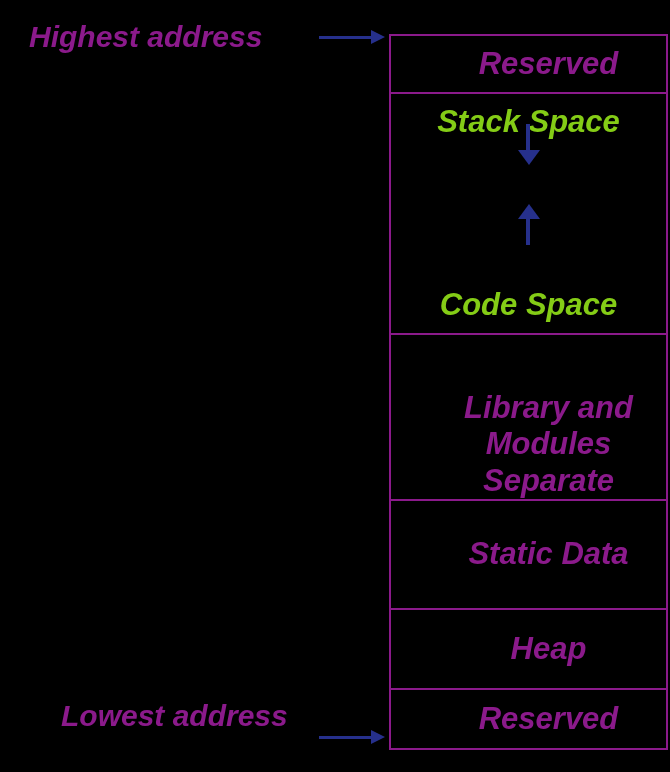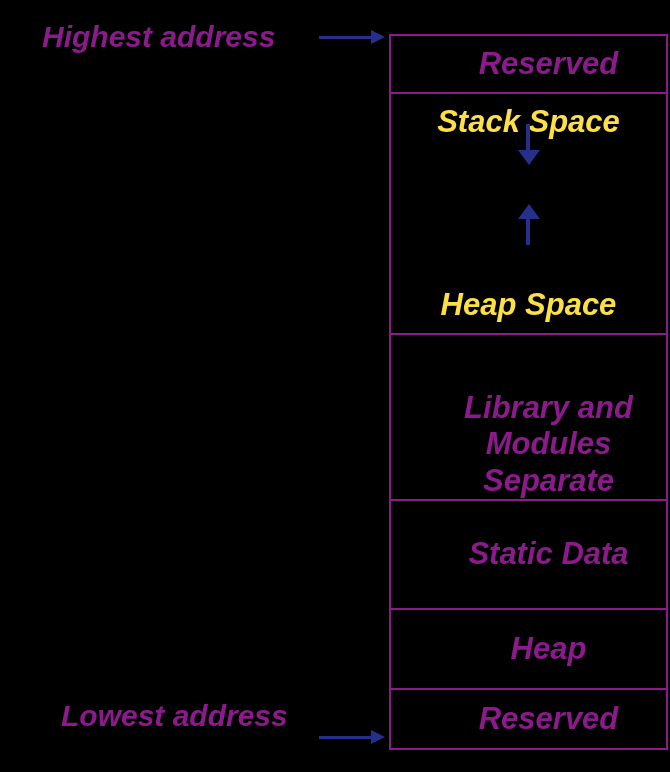--- a/index.html
+++ b/index.html
@@ -20,21 +20,21 @@
   .side-label {
     position: absolute;
     color: #8B1A8B;
     font-style: italic;
     font-weight: bold;
     font-size: 30px;
     line-height: 1;
     white-space: nowrap;
     letter-spacing: 0px;
   }
-  #label-highest { left: 42px; top: 22px; }
+  #label-highest { left: 29px; top: 22px; }
   #label-lowest  { left: 61px; top: 701px; }
 
   
   .h-arrow {
     position: absolute;
     height: 14px;
     width: 66px;
   }
   .h-arrow .shaft {
     position: absolute;
@@ -93,21 +93,21 @@
   #seg-static         { height: 112px; }
   #seg-code           { height: 83px; }
   #seg-reserved-bot   { height: 60px; }
 
   
   #seg-stack { display: block; padding: 0; }
   .stack-label, .heap-label {
     position: absolute;
     left: 0; right: 0;
     text-align: center;
-    color: #fde047;
+    color: #84cc16;
     font-weight: bold;
     font-size: 31px;
     line-height: 1;
   }
   .stack-label { top: 12px; }
   .heap-label  { bottom: 13px; }
 
   
   .v-arrow {
     position: absolute;
@@ -169,21 +169,21 @@
       <div class="v-arrow" id="arrow-stack-down">
         <div class="shaft"></div>
         <div class="head"></div>
       </div>
 
       <div class="v-arrow" id="arrow-heap-up">
         <div class="shaft"></div>
         <div class="head"></div>
       </div>
 
-      <div class="heap-label">Heap Space</div>
+      <div class="heap-label">Code Space</div>
     </div>
 
     <div class="seg" id="seg-library">
       <div>
         <span class="lib-line">Library and</span>
         <span class="lib-line">Modules</span>
         <span class="lib-line">Separate</span>
       </div>
     </div>
 

